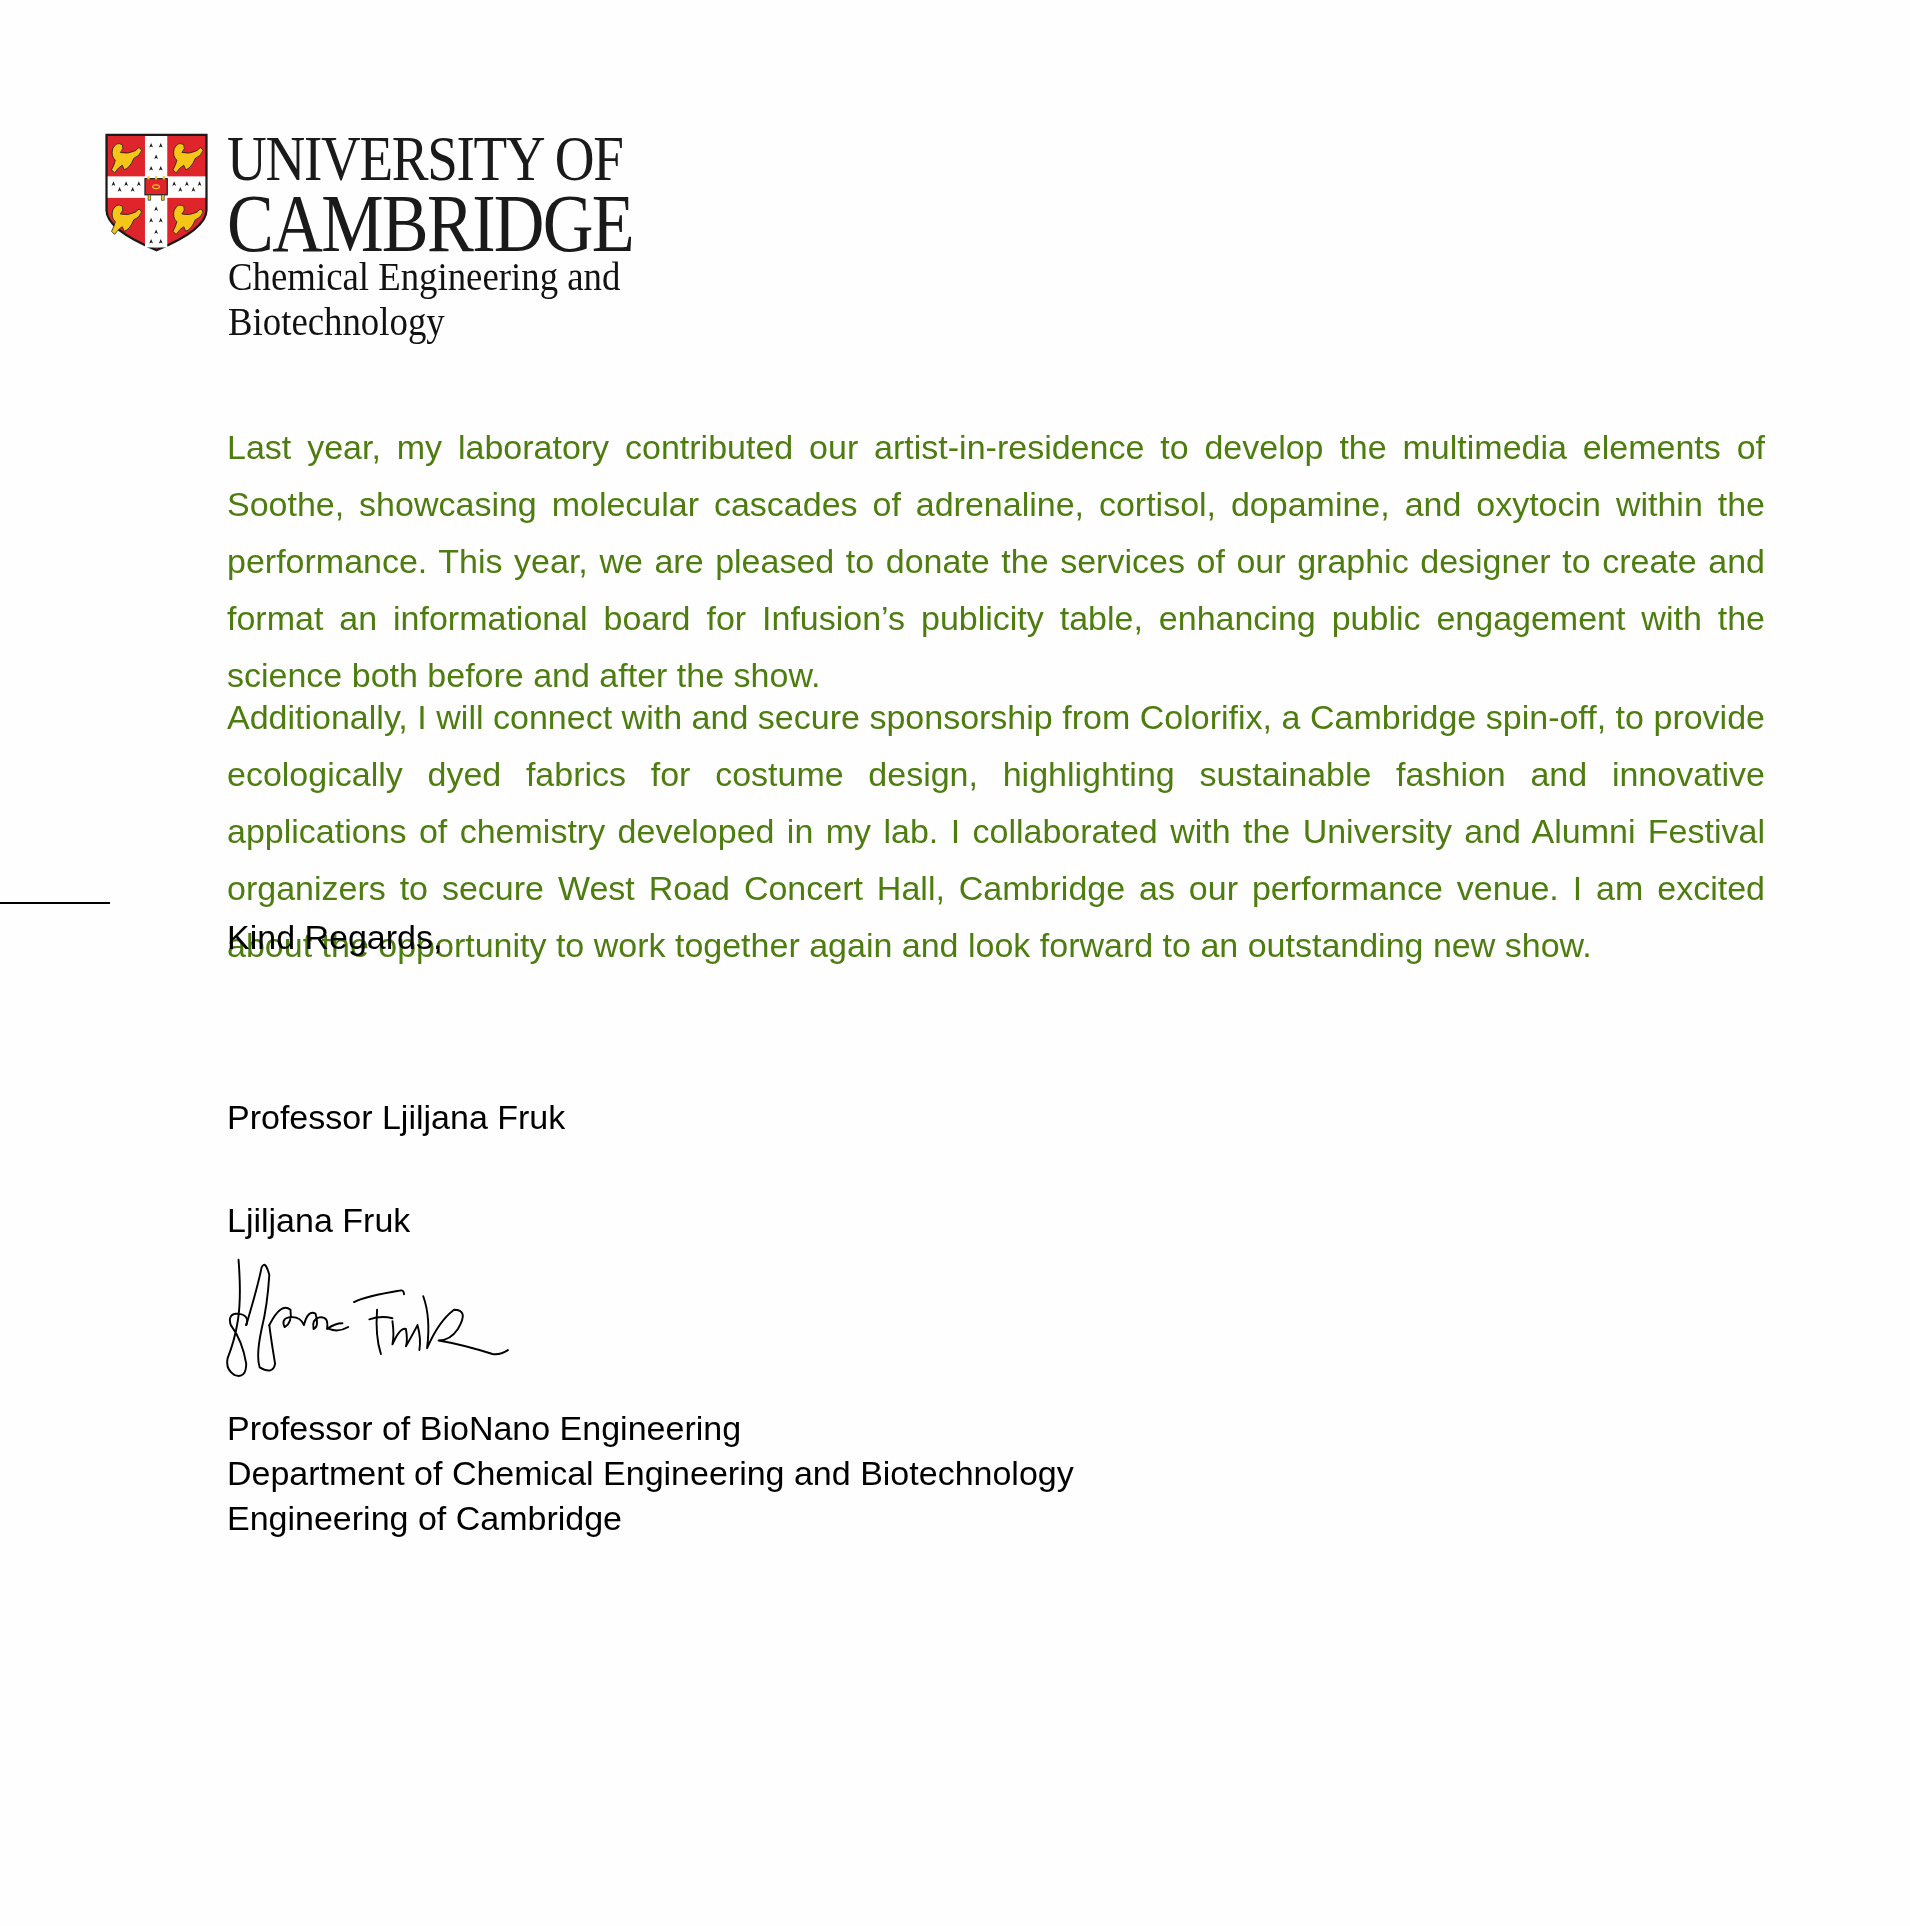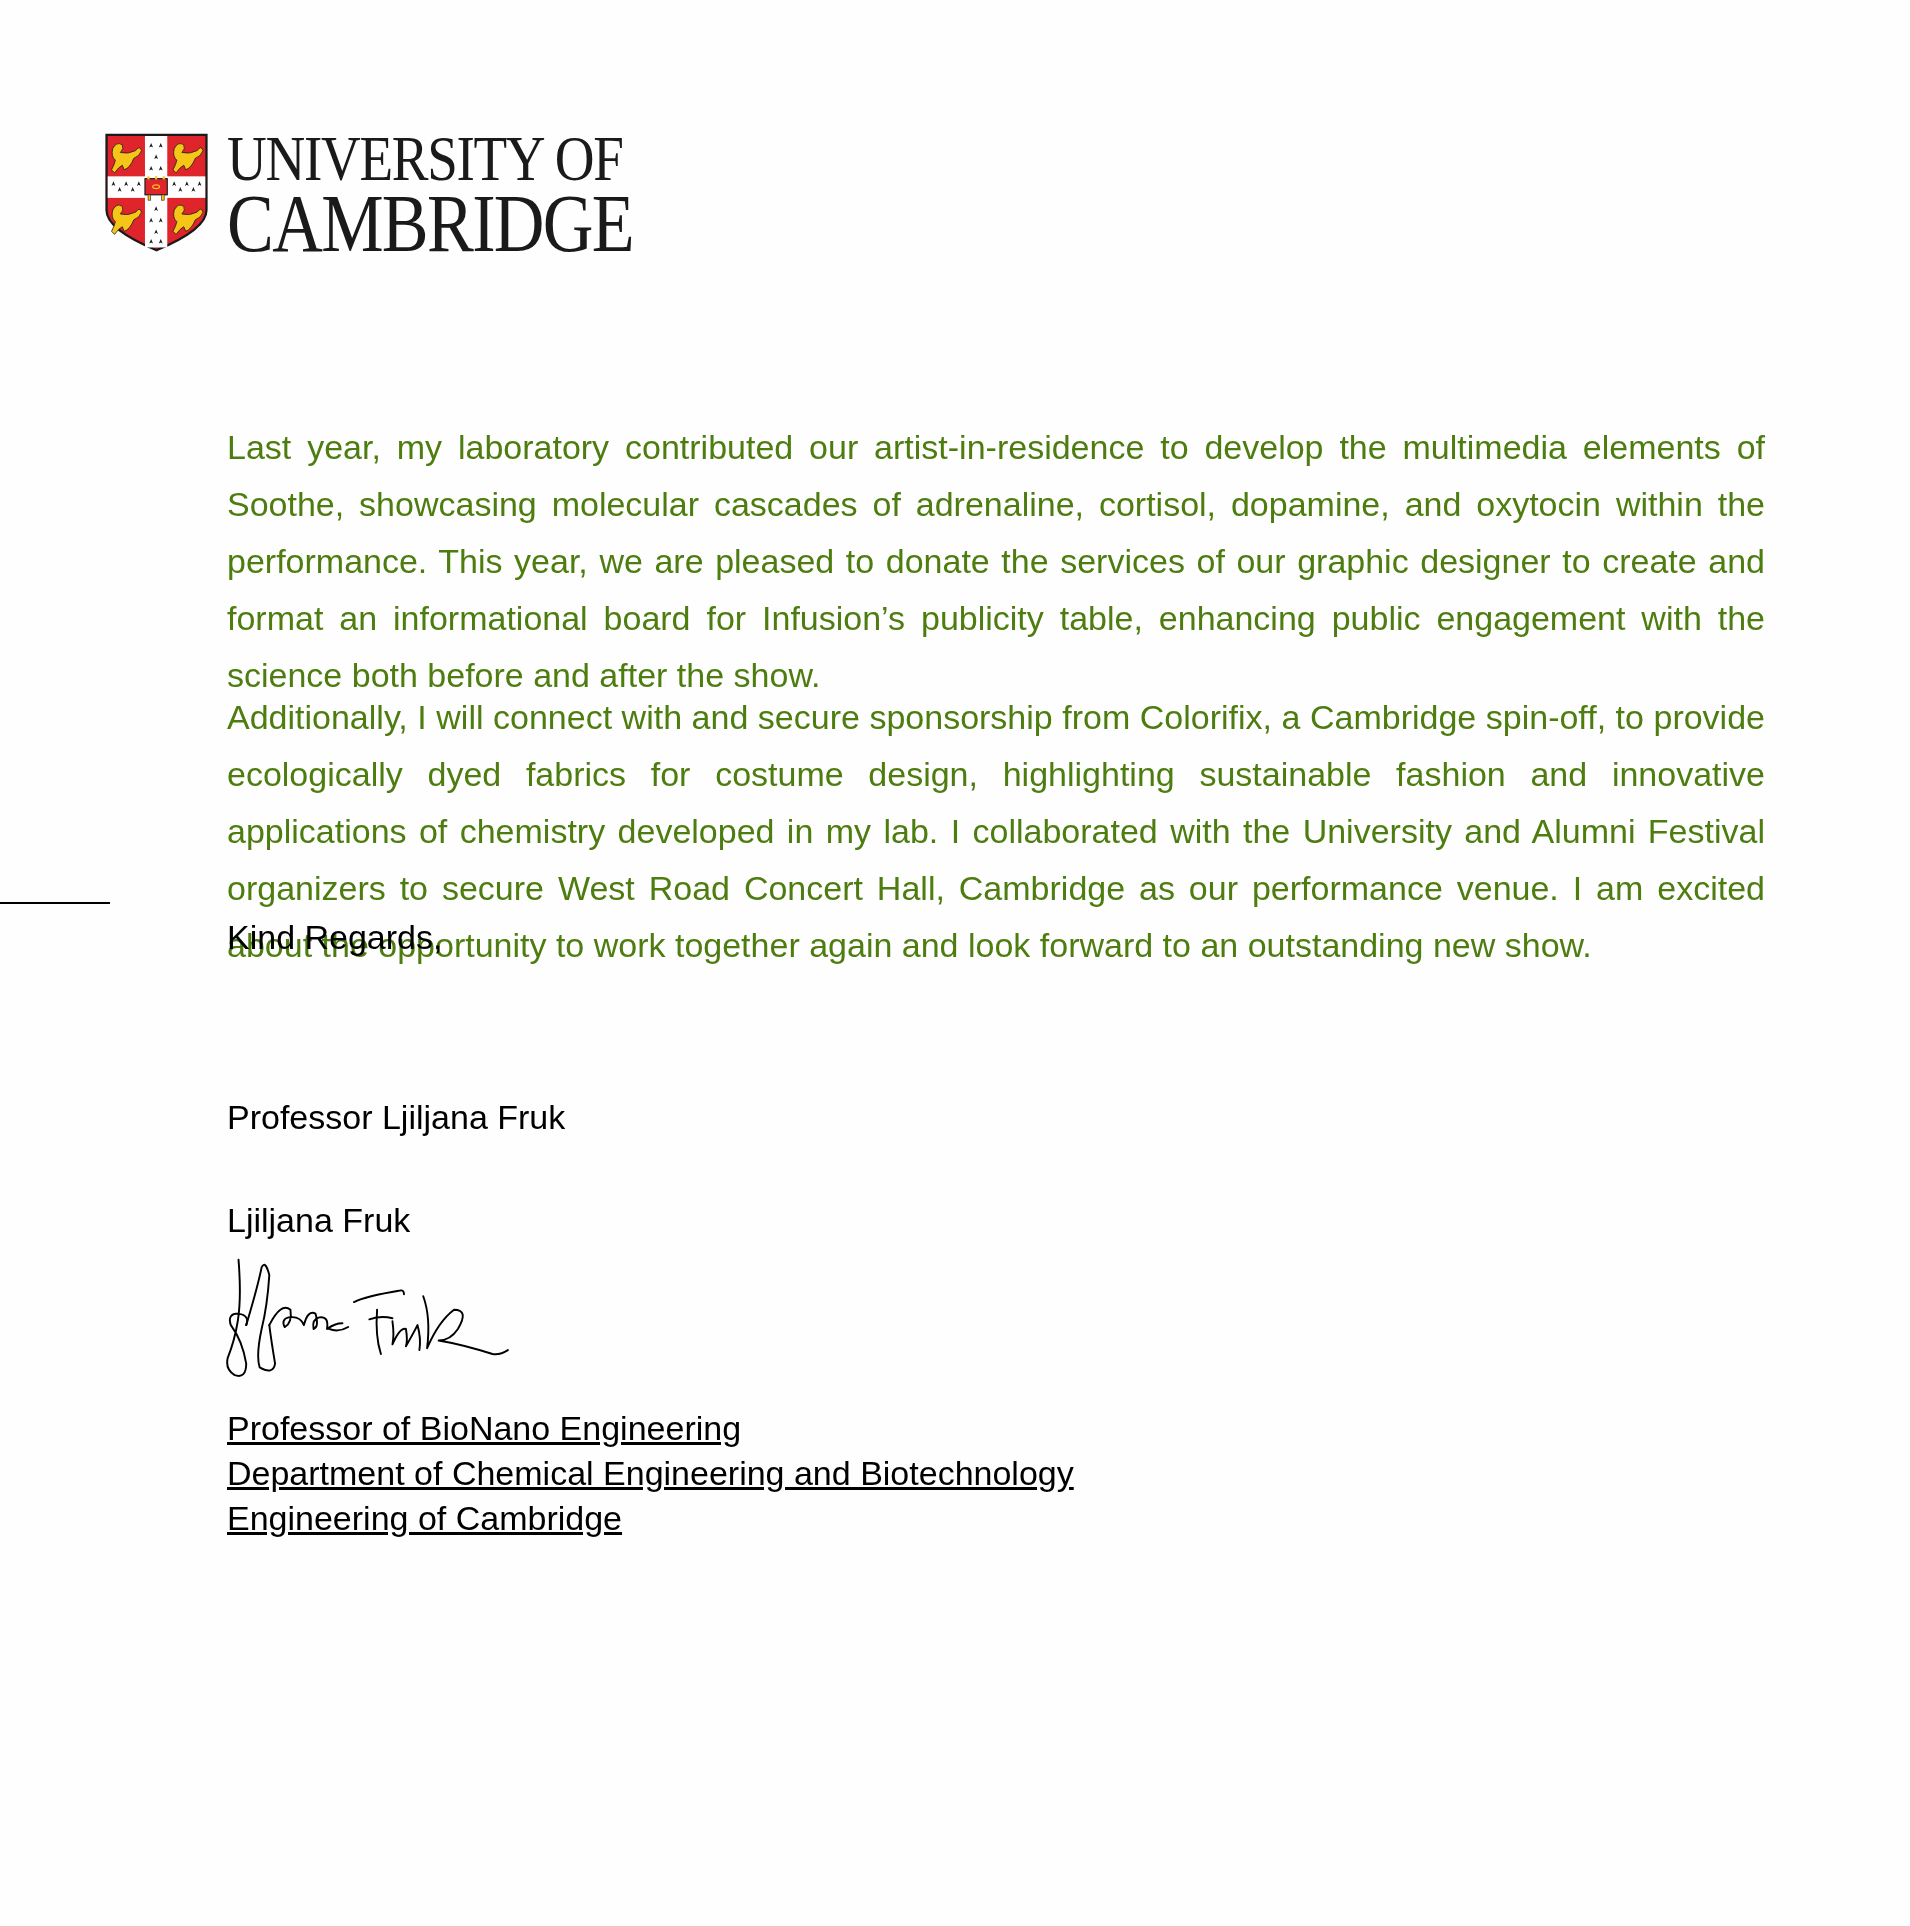--- a/index.html
+++ b/index.html
@@ -16,21 +16,21 @@
 
   
   .body-text { position: absolute; left: 227px; width: 1538px; font-family: "Liberation Sans", "DejaVu Sans", sans-serif; font-size: 34px; line-height: 57px; color: #4d7c0f; text-align: justify; }
   .p1 { top: 419px; }
   .p2 { top: 689px; }
   .closing { position: absolute; left: 227px; top: 915px; font-family: "Liberation Sans", "DejaVu Sans", sans-serif; font-size: 34px; line-height: 45px; }
   .sig-line { position: absolute; left: 227px; font-family: "Liberation Sans", "DejaVu Sans", sans-serif; font-size: 34px; line-height: 45px; white-space: nowrap; }
   .name-formal { top: 1095px; text-align: center; }
   .name-plain { top: 1198px; }
   .signature { position: absolute; left: 223px; top: 1252px; width: 362px; height: 127px; }
-  .titles { position: absolute; left: 227px; top: 1406px; font-family: "Liberation Sans", "DejaVu Sans", sans-serif; font-size: 34px; line-height: 45px; white-space: nowrap; text-decoration: underline; }
+  .titles { position: absolute; left: 227px; top: 1406px; font-family: "Liberation Sans", "DejaVu Sans", sans-serif; font-size: 34px; line-height: 45px; white-space: nowrap; }
 
   .fold-mark { position: absolute; left: 0; top: 902px; width: 110px; height: 1.9px; background: #000; }
 </style>
 </head>
 <body>
 
 <div class="page">
 
   <svg class="crest" viewBox="0 0 268 308" xmlns="http://www.w3.org/2000/svg">
     <path d="M4 4 H264 V200 Q264 250 134 304 Q4 250 4 200 Z" fill="#e0242c" stroke="#1a1a1a" stroke-width="6"></path>
@@ -76,20 +76,24 @@
       <path d="M180 40 q10 -20 25 -10 q5 10 -5 20 q20 5 40 -5 q10 -15 15 0 q-5 15 -20 20 q-10 25 -25 30 l-5 -12 q-10 5 -20 20 l-8 -8 q8 -15 10 -25 q-12 -10 -7 -30 z"></path>
       <path d="M20 200 q10 -20 25 -10 q5 10 -5 20 q20 5 40 -5 q10 -15 15 0 q-5 15 -20 20 q-10 25 -25 30 l-5 -12 q-10 5 -20 20 l-8 -8 q8 -15 10 -25 q-12 -10 -7 -30 z"></path>
       <path d="M180 200 q10 -20 25 -10 q5 10 -5 20 q20 5 40 -5 q10 -15 15 0 q-5 15 -20 20 q-10 25 -25 30 l-5 -12 q-10 5 -20 20 l-8 -8 q8 -15 10 -25 q-12 -10 -7 -30 z"></path>
     </g>
   </svg>
 
   <div class="wordmark">
     <div class="wm-line1">UNIVERSITY OF</div>
     <div class="wm-line2">CAMBRIDGE</div>
   </div>
+  <div class="dept">
+    <div>Chemical Engineering and</div>
+    <div>Biotechnology</div>
+  </div>
 
   <div class="fold-mark"></div>
 
   <div class="body-text p1">Last year, my laboratory contributed our artist-in-residence to develop the multimedia elements of Soothe, showcasing molecular cascades of adrenaline, cortisol, dopamine, and oxytocin within the performance. This year, we are pleased to donate the services of our graphic designer to create and format an informational board for Infusion’s publicity table, enhancing public engagement with the science both before and after the show.</div>
   <div class="body-text p2">Additionally, I will connect with and secure sponsorship from Colorifix, a Cambridge spin-off, to provide ecologically dyed fabrics for costume design, highlighting sustainable fashion and innovative applications of chemistry developed in my lab. I collaborated with the University and Alumni Festival organizers to secure West Road Concert Hall, Cambridge as our performance venue. I am excited about the opportunity to work together again and look forward to an outstanding new show.</div>
   <div class="closing">Kind Regards,</div>
 
   <div class="sig-line name-formal">Professor Ljiljana Fruk</div>
   <div class="sig-line name-plain">Ljiljana Fruk</div>
 

